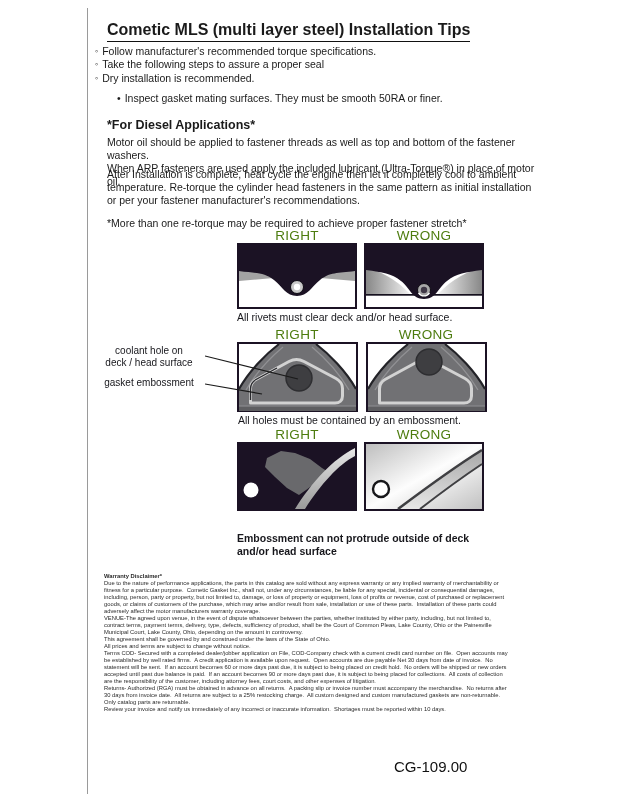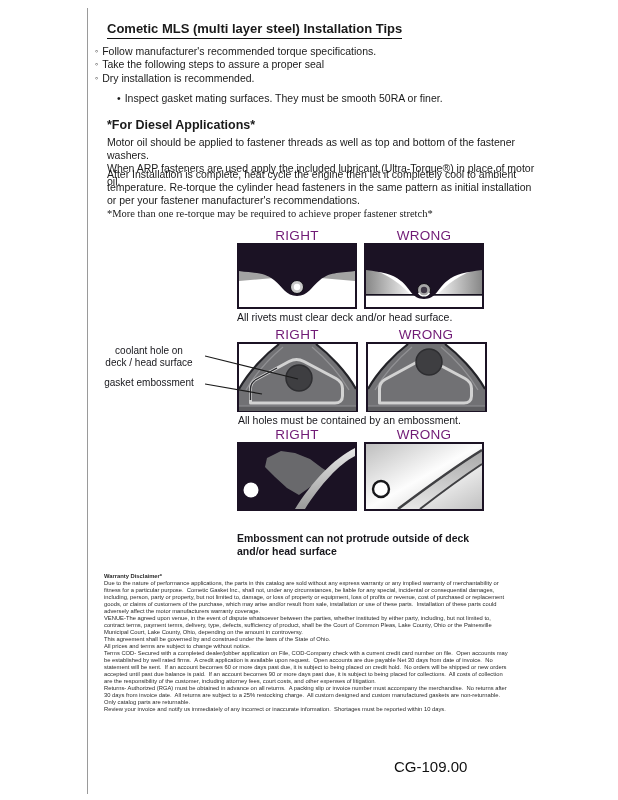--- a/index.html
+++ b/index.html
@@ -1,30 +1,30 @@
 <!DOCTYPE html>
 <html><head>
 <meta charset="utf-8">
 <style>
   html,body{margin:0;padding:0;background:#fff;}
   .page{position:relative;width:618px;height:800px;background:#ffffff;overflow:hidden;
         font-family:"Liberation Sans",sans-serif;color:#1a1a1a;}
   .edge-rule{position:absolute;left:87px;top:8px;width:1px;height:786px;background:#9a9a9a;}
-  .title{position:absolute;left:107px;top:21px;font-size:13px;font-weight:bold;
+  .title{position:absolute;left:107px;top:21px;font-size:16px;font-weight:bold;
          border-bottom:1.6px solid #111;padding-bottom:2px;white-space:nowrap;}
   .tips{position:absolute;left:95px;top:45px;font-size:10.5px;line-height:12.4px;white-space:nowrap;}
   .b .bm{display:inline-block;font-size:9px;margin-right:4px;transform:translateY(-1px);}
   .sb{padding-left:22px;margin-top:7px;}
   .sb .sbm{margin-right:4px;font-size:10.5px;}
   .h-diesel{position:absolute;left:107px;top:118px;font-size:12.5px;font-weight:bold;}
   .para{position:absolute;left:107px;font-size:10.5px;line-height:13px;white-space:pre-wrap;width:440px;}
   .p1{top:136px;}
   .p2{top:168px;}
-  .note{top:207px;font-family:Liberation Serif, serif;}
-  .dlabel{position:absolute;width:120px;text-align:center;font-size:13.5px;letter-spacing:0.3px;color:#701a75;}
+  .note{top:217px;}
+  .dlabel{position:absolute;width:120px;text-align:center;font-size:13.5px;letter-spacing:0.3px;color:#4d7c0f;}
   .dbox{position:absolute;display:block;}
   .cap{position:absolute;font-size:10.5px;line-height:12.5px;white-space:pre-wrap;color:#17171c;}
   .callout{position:absolute;left:93px;width:112px;text-align:center;font-size:10px;
            line-height:11.5px;white-space:pre-wrap;color:#17171c;}
   .pointer-overlay{position:absolute;left:205px;top:350px;z-index:5;}
   .legal{position:absolute;left:104px;top:573px;width:432px;font-size:5.8px;line-height:7px;color:#2a2a2a;}
   .legal p{margin:0;white-space:pre-wrap;}
   .legal .lh{font-weight:bold;margin:0;}
   .mt6{margin-top:6px}.mt2{margin-top:2px}.mt9{margin-top:9px}.mt5{margin-top:5px}.mt7{margin-top:7px}
   .pcode{position:absolute;left:394px;top:758px;font-size:15px;color:#111;}

